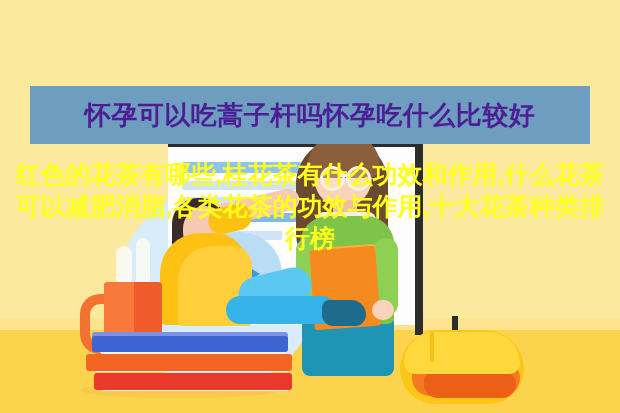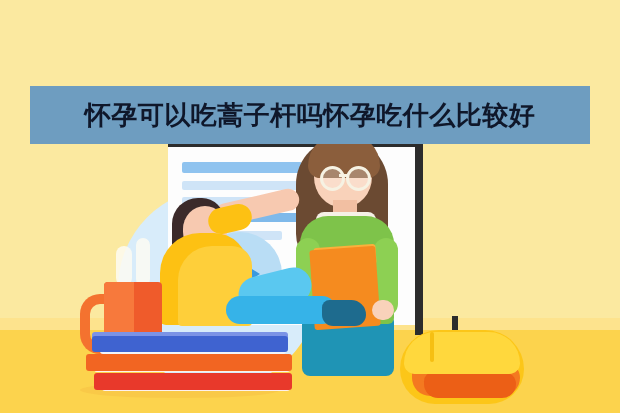--- a/index.html
+++ b/index.html
@@ -479,21 +479,21 @@
     width: 560px;
     height: 58px;
     background: #6e9dc0;
     display: flex;
     align-items: center;
     justify-content: center;
     box-sizing: border-box;
     padding: 0 10px;
   }
   .title-banner-text {
-    color: #0f172a;
+    color: #4c1d95;
     font-size: 26px;
     font-weight: bold;
     letter-spacing: .5px;
     line-height: 1.1;
     white-space: nowrap;
     text-align: center;
   }
 
   
   .overlay-text {
@@ -585,14 +585,15 @@
     <div class="mouse-dark"></div>
     <div class="mouse-dark2"></div>
     <div class="mouse-top"></div>
     <div class="mouse-split"></div>
   </div>
 
   <div class="title-banner">
     <div class="title-banner-text">怀孕可以吃蒿子杆吗怀孕吃什么比较好</div>
   </div>
 
+  <div class="overlay-text">红色的花茶有哪些,桂花茶有什么功效和作用,什么花茶可以减肥消脂,各类花茶的功效与作用,十大花茶种类排行榜</div>
 
 </div>
 
 </body></html>

